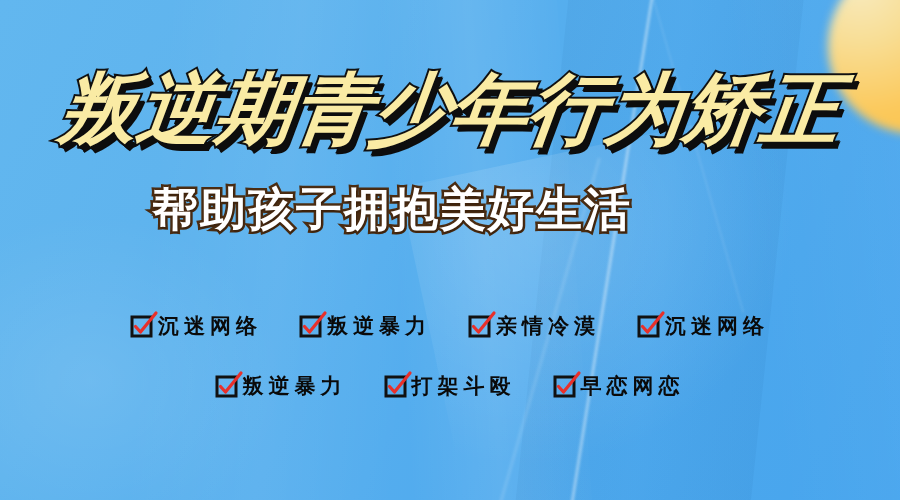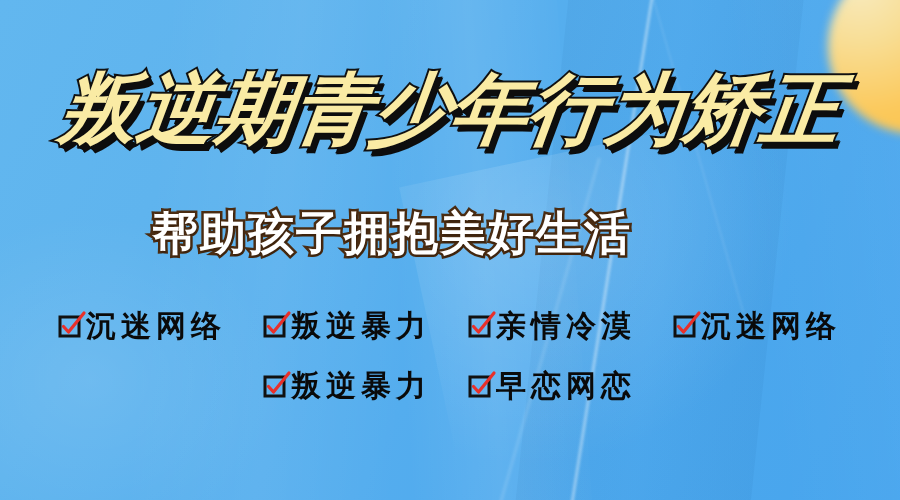--- a/index.html
+++ b/index.html
@@ -136,21 +136,21 @@
     -webkit-text-stroke: 4px #111111;
     paint-order: stroke fill;
     text-shadow:
       5px 6px 0 #0d0d0d,
       6px 7px 0 #0d0d0d;
     transform: skewX(-7deg);
   }
 
   .subhead {
     position: absolute;
-    top: 210px;
+    top: 186px;
     left: 0;
     width: 784px;
     text-align: center;
     font-size: 46px;
     line-height: 1;
     font-weight: bold;
     letter-spacing: 2px;
     color: #FFFFFF;
     white-space: nowrap;
     -webkit-text-stroke: 5px #4A2C12;
@@ -186,21 +186,21 @@
   }
   .checkbox-icon svg {
     position: absolute;
     left: -3px;
     top: -6px;
     width: 30px;
     height: 30px;
     overflow: visible;
   }
   .tag-label {
-    font-size: 30px;
+    font-size: 21px;
     font-weight: bold;
     color: #0A0A0A;
     letter-spacing: 5px;
     white-space: nowrap;
     padding-right: 0px;
   }
 </style>
 </head>
 <body>
 
@@ -275,19 +275,28 @@
           </span>
           <span class="tag-label">叛逆暴力</span>
         </div>
         <div class="tag-item">
           <span class="checkbox-icon">
             <svg viewBox="0 0 30 30">
                 <rect x="4" y="8" width="19" height="19" fill="none" stroke="#111111" stroke-width="3"></rect>
                 <path d="M7.5 17.5 L12.5 23 L28 4" fill="none" stroke="#E8302A" stroke-width="3.2" stroke-linecap="round" stroke-linejoin="round"></path>
               </svg>
           </span>
+          <span class="tag-label">打架斗殴</span>
+        </div>
+        <div class="tag-item">
+          <span class="checkbox-icon">
+            <svg viewBox="0 0 30 30">
+                <rect x="4" y="8" width="19" height="19" fill="none" stroke="#111111" stroke-width="3"></rect>
+                <path d="M7.5 17.5 L12.5 23 L28 4" fill="none" stroke="#E8302A" stroke-width="3.2" stroke-linecap="round" stroke-linejoin="round"></path>
+              </svg>
+          </span>
           <span class="tag-label">早恋网恋</span>
         </div>
       </div>
 
     </div>
   </div>
 </div>
 
 </body></html>

